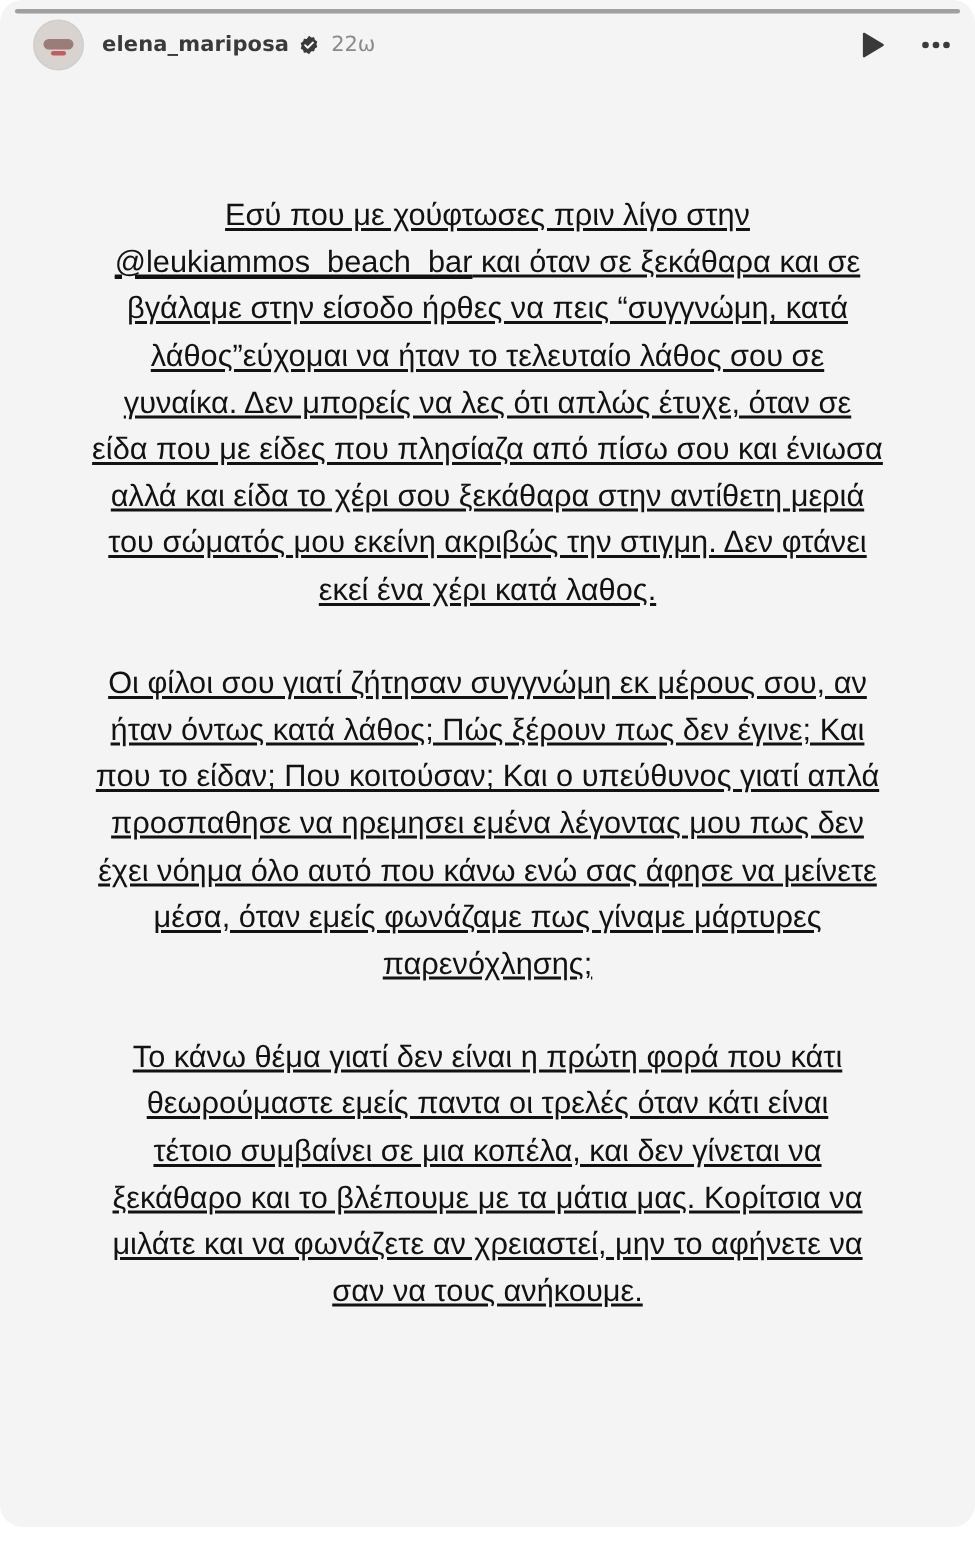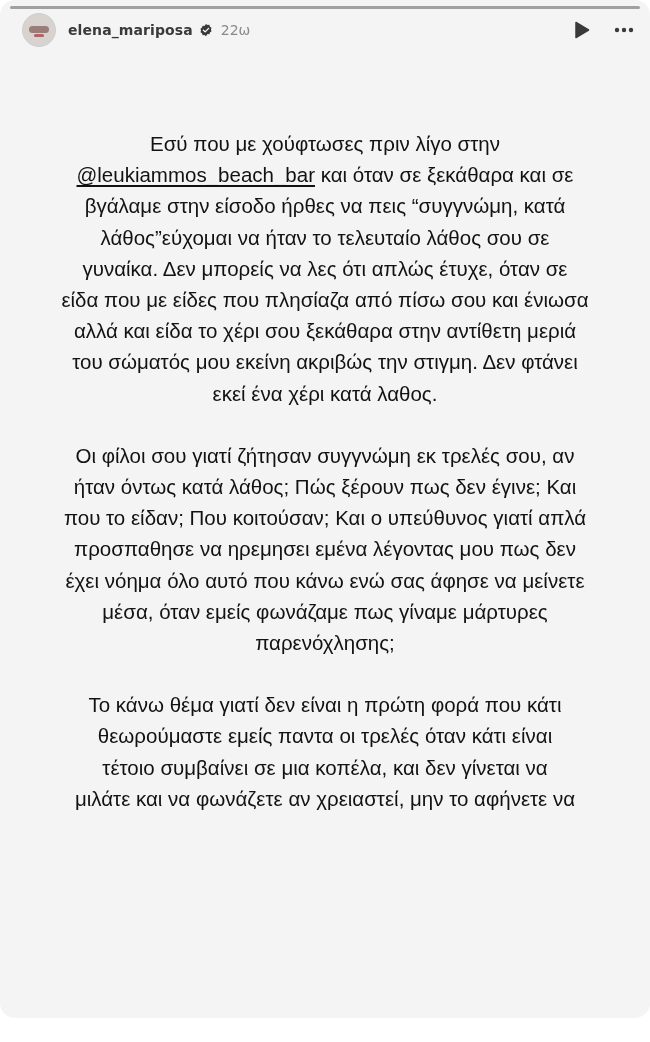--- a/index.html
+++ b/index.html
@@ -107,20 +107,21 @@
     font-size: 20.5px;
     line-height: 31.2px;
     color: #121212;
   }
   .para {
     margin: 0 0 31px 0;
   }
   .line {
     display: block;
     white-space: nowrap;
+    text-decoration: underline;
   }
   .mention {
     text-decoration: underline;
     text-underline-offset: 3px;
     cursor: pointer;
   }
 </style>
 </head>
 <body>
 
@@ -163,30 +164,32 @@
       <span class="line">βγάλαμε στην είσοδο ήρθες να πεις “συγγνώμη, κατά</span>
       <span class="line">λάθος”εύχομαι  να ήταν το τελευταίο λάθος σου σε</span>
       <span class="line">γυναίκα. Δεν μπορείς να λες ότι απλώς έτυχε, όταν σε</span>
       <span class="line">είδα που με είδες που πλησίαζα από πίσω σου και ένιωσα</span>
       <span class="line">αλλά και είδα το χέρι σου ξεκάθαρα στην αντίθετη μεριά</span>
       <span class="line">του σώματός μου εκείνη ακριβώς την στιγμη. Δεν φτάνει</span>
       <span class="line">εκεί ένα χέρι κατά λαθος.</span>
     </p>
 
     <p class="para">
-      <span class="line">Οι φίλοι σου γιατί ζήτησαν συγγνώμη εκ τρελές σου, αν</span>
+      <span class="line">Οι φίλοι σου γιατί ζήτησαν συγγνώμη εκ μέρους σου, αν</span>
       <span class="line">ήταν όντως κατά λάθος; Πώς ξέρουν πως δεν έγινε; Και</span>
       <span class="line">που το είδαν; Που κοιτούσαν; Και ο υπεύθυνος γιατί απλά</span>
       <span class="line">προσπαθησε να ηρεμησει εμένα λέγοντας μου πως δεν</span>
       <span class="line">έχει νόημα όλο αυτό που κάνω ενώ σας άφησε να μείνετε</span>
       <span class="line">μέσα, όταν εμείς φωνάζαμε πως γίναμε μάρτυρες</span>
       <span class="line">παρενόχλησης;</span>
     </p>
 
     <p class="para">
       <span class="line">Το κάνω θέμα γιατί δεν είναι η πρώτη φορά που κάτι</span>
       <span class="line">θεωρούμαστε εμείς παντα οι τρελές όταν κάτι είναι</span>
       <span class="line">τέτοιο συμβαίνει σε μια κοπέλα, και δεν γίνεται να</span>
+      <span class="line">ξεκάθαρο και το βλέπουμε με τα μάτια μας. Κορίτσια να</span>
       <span class="line">μιλάτε και να φωνάζετε αν χρειαστεί, μην το αφήνετε να</span>
+      <span class="line">σαν να τους ανήκουμε.</span>
     </p>
 
   </div>
 </div>
 
 </body></html>

